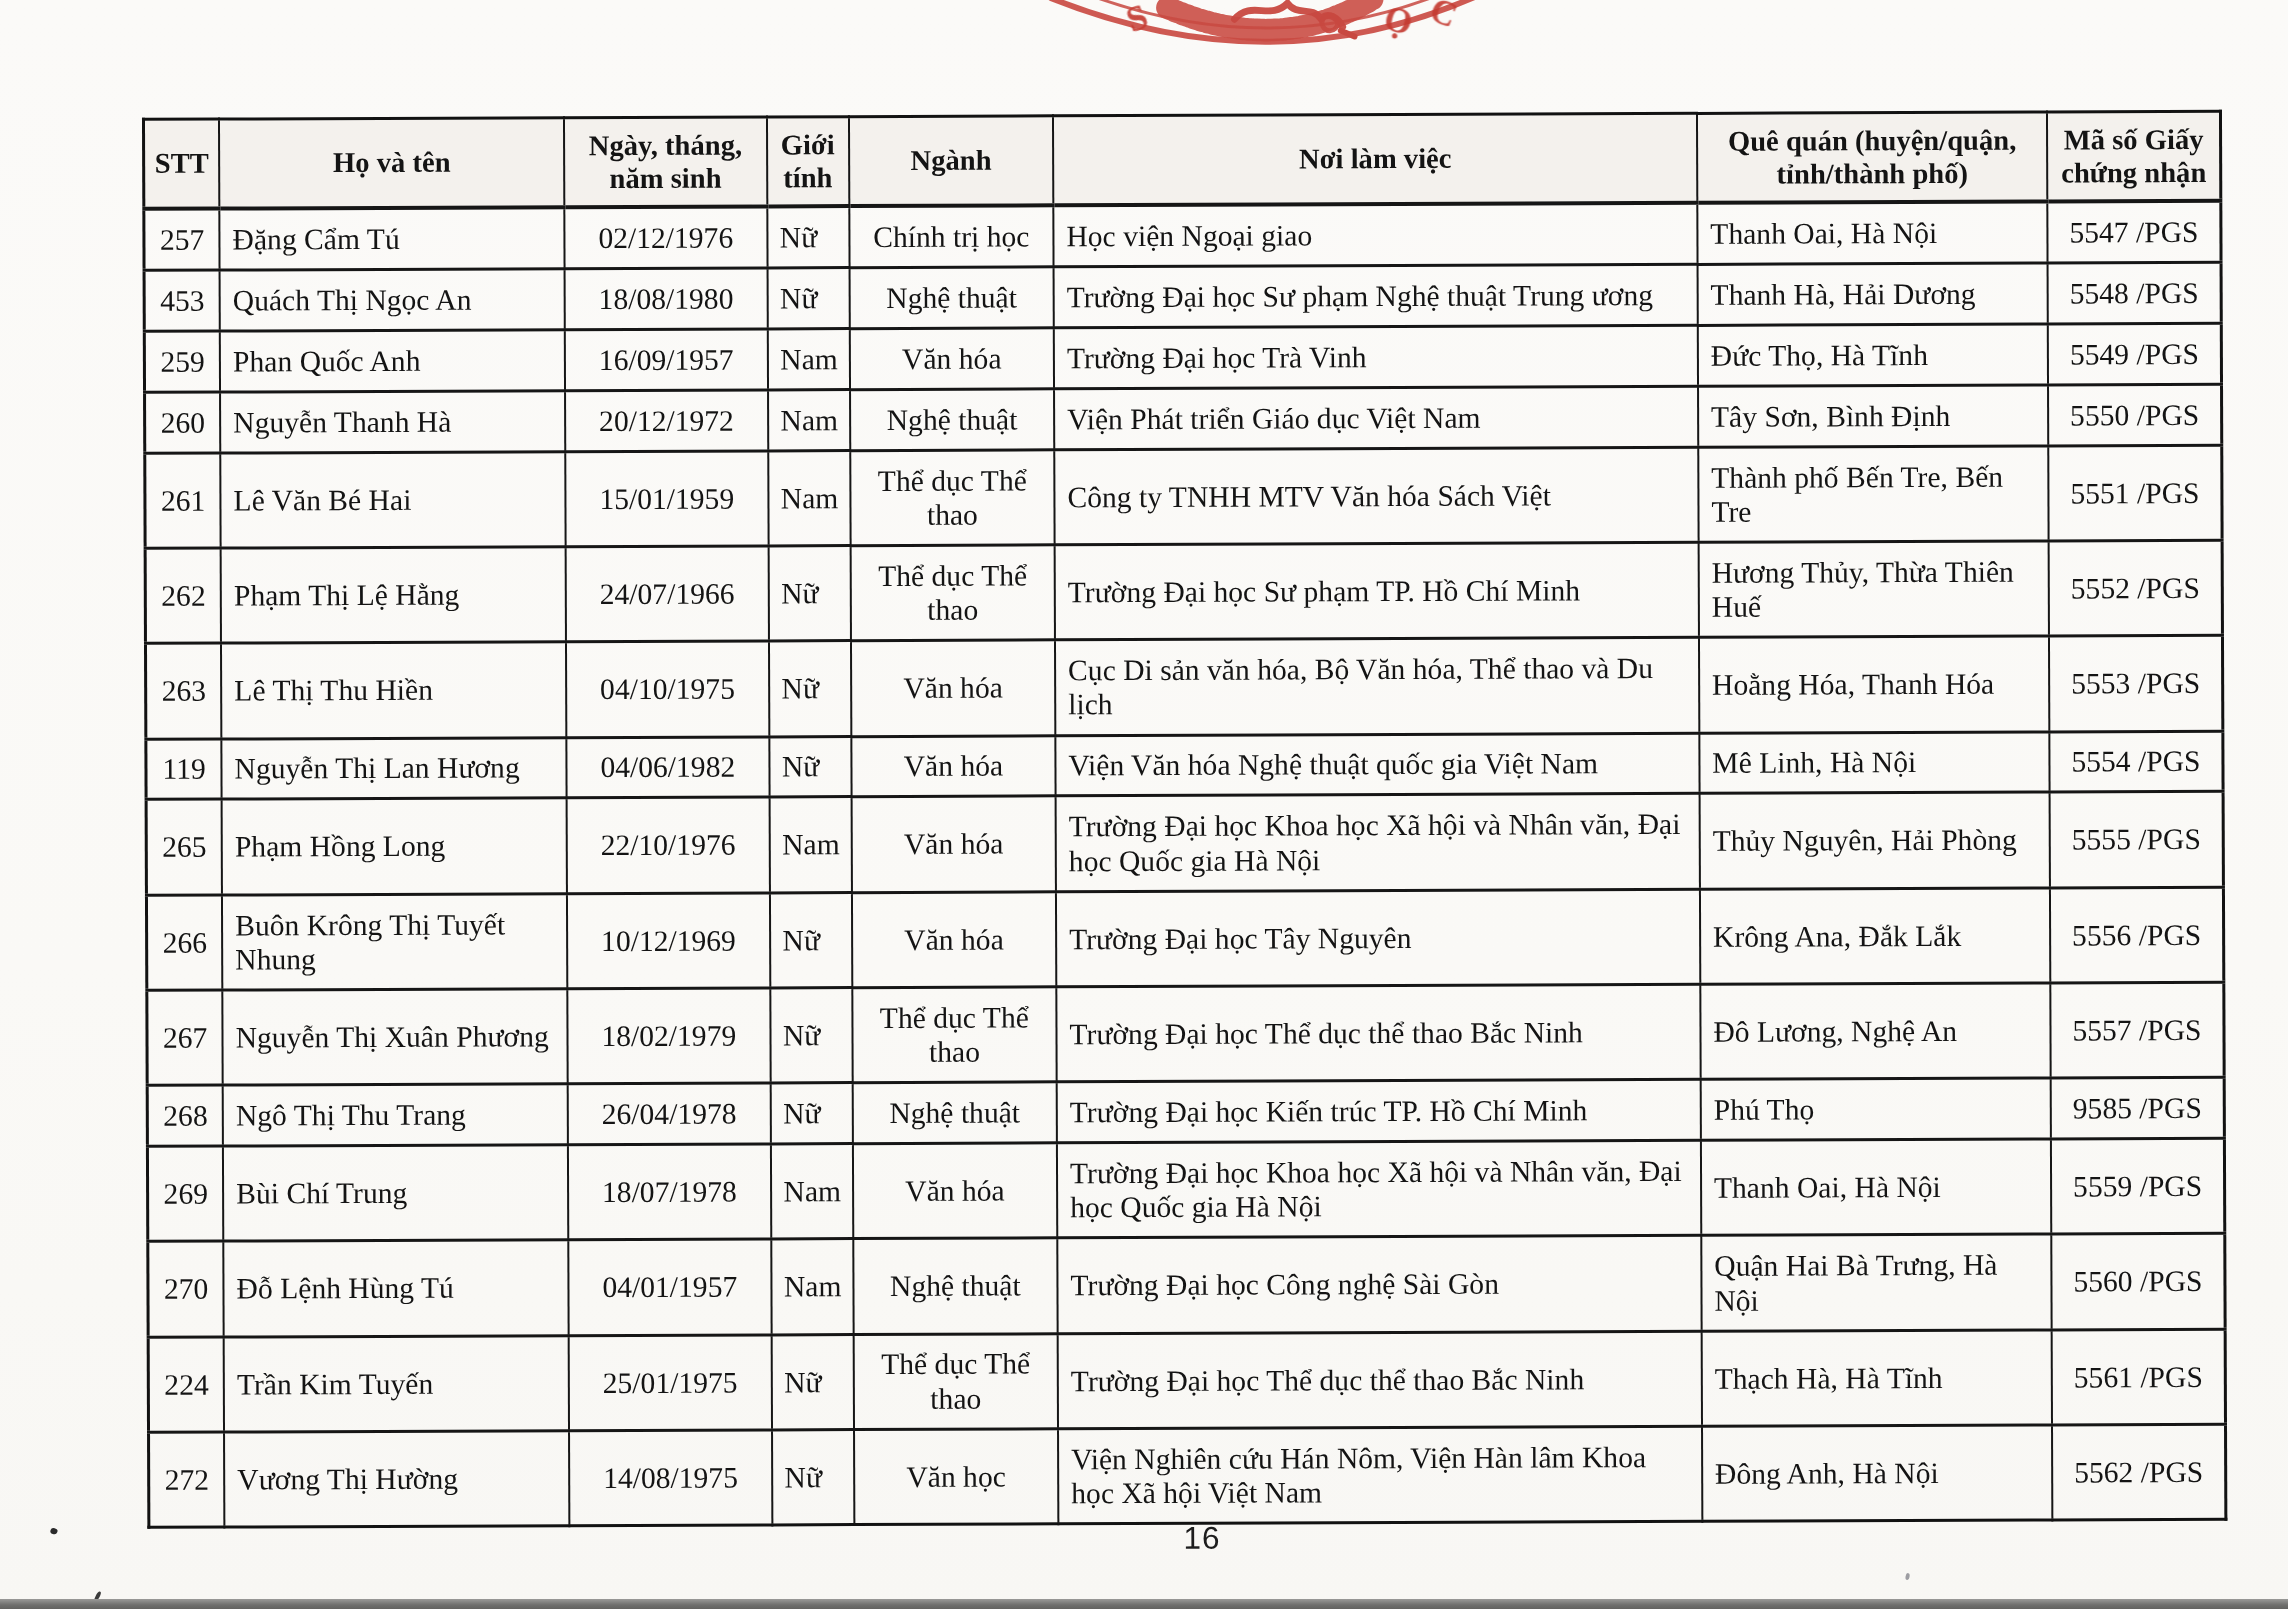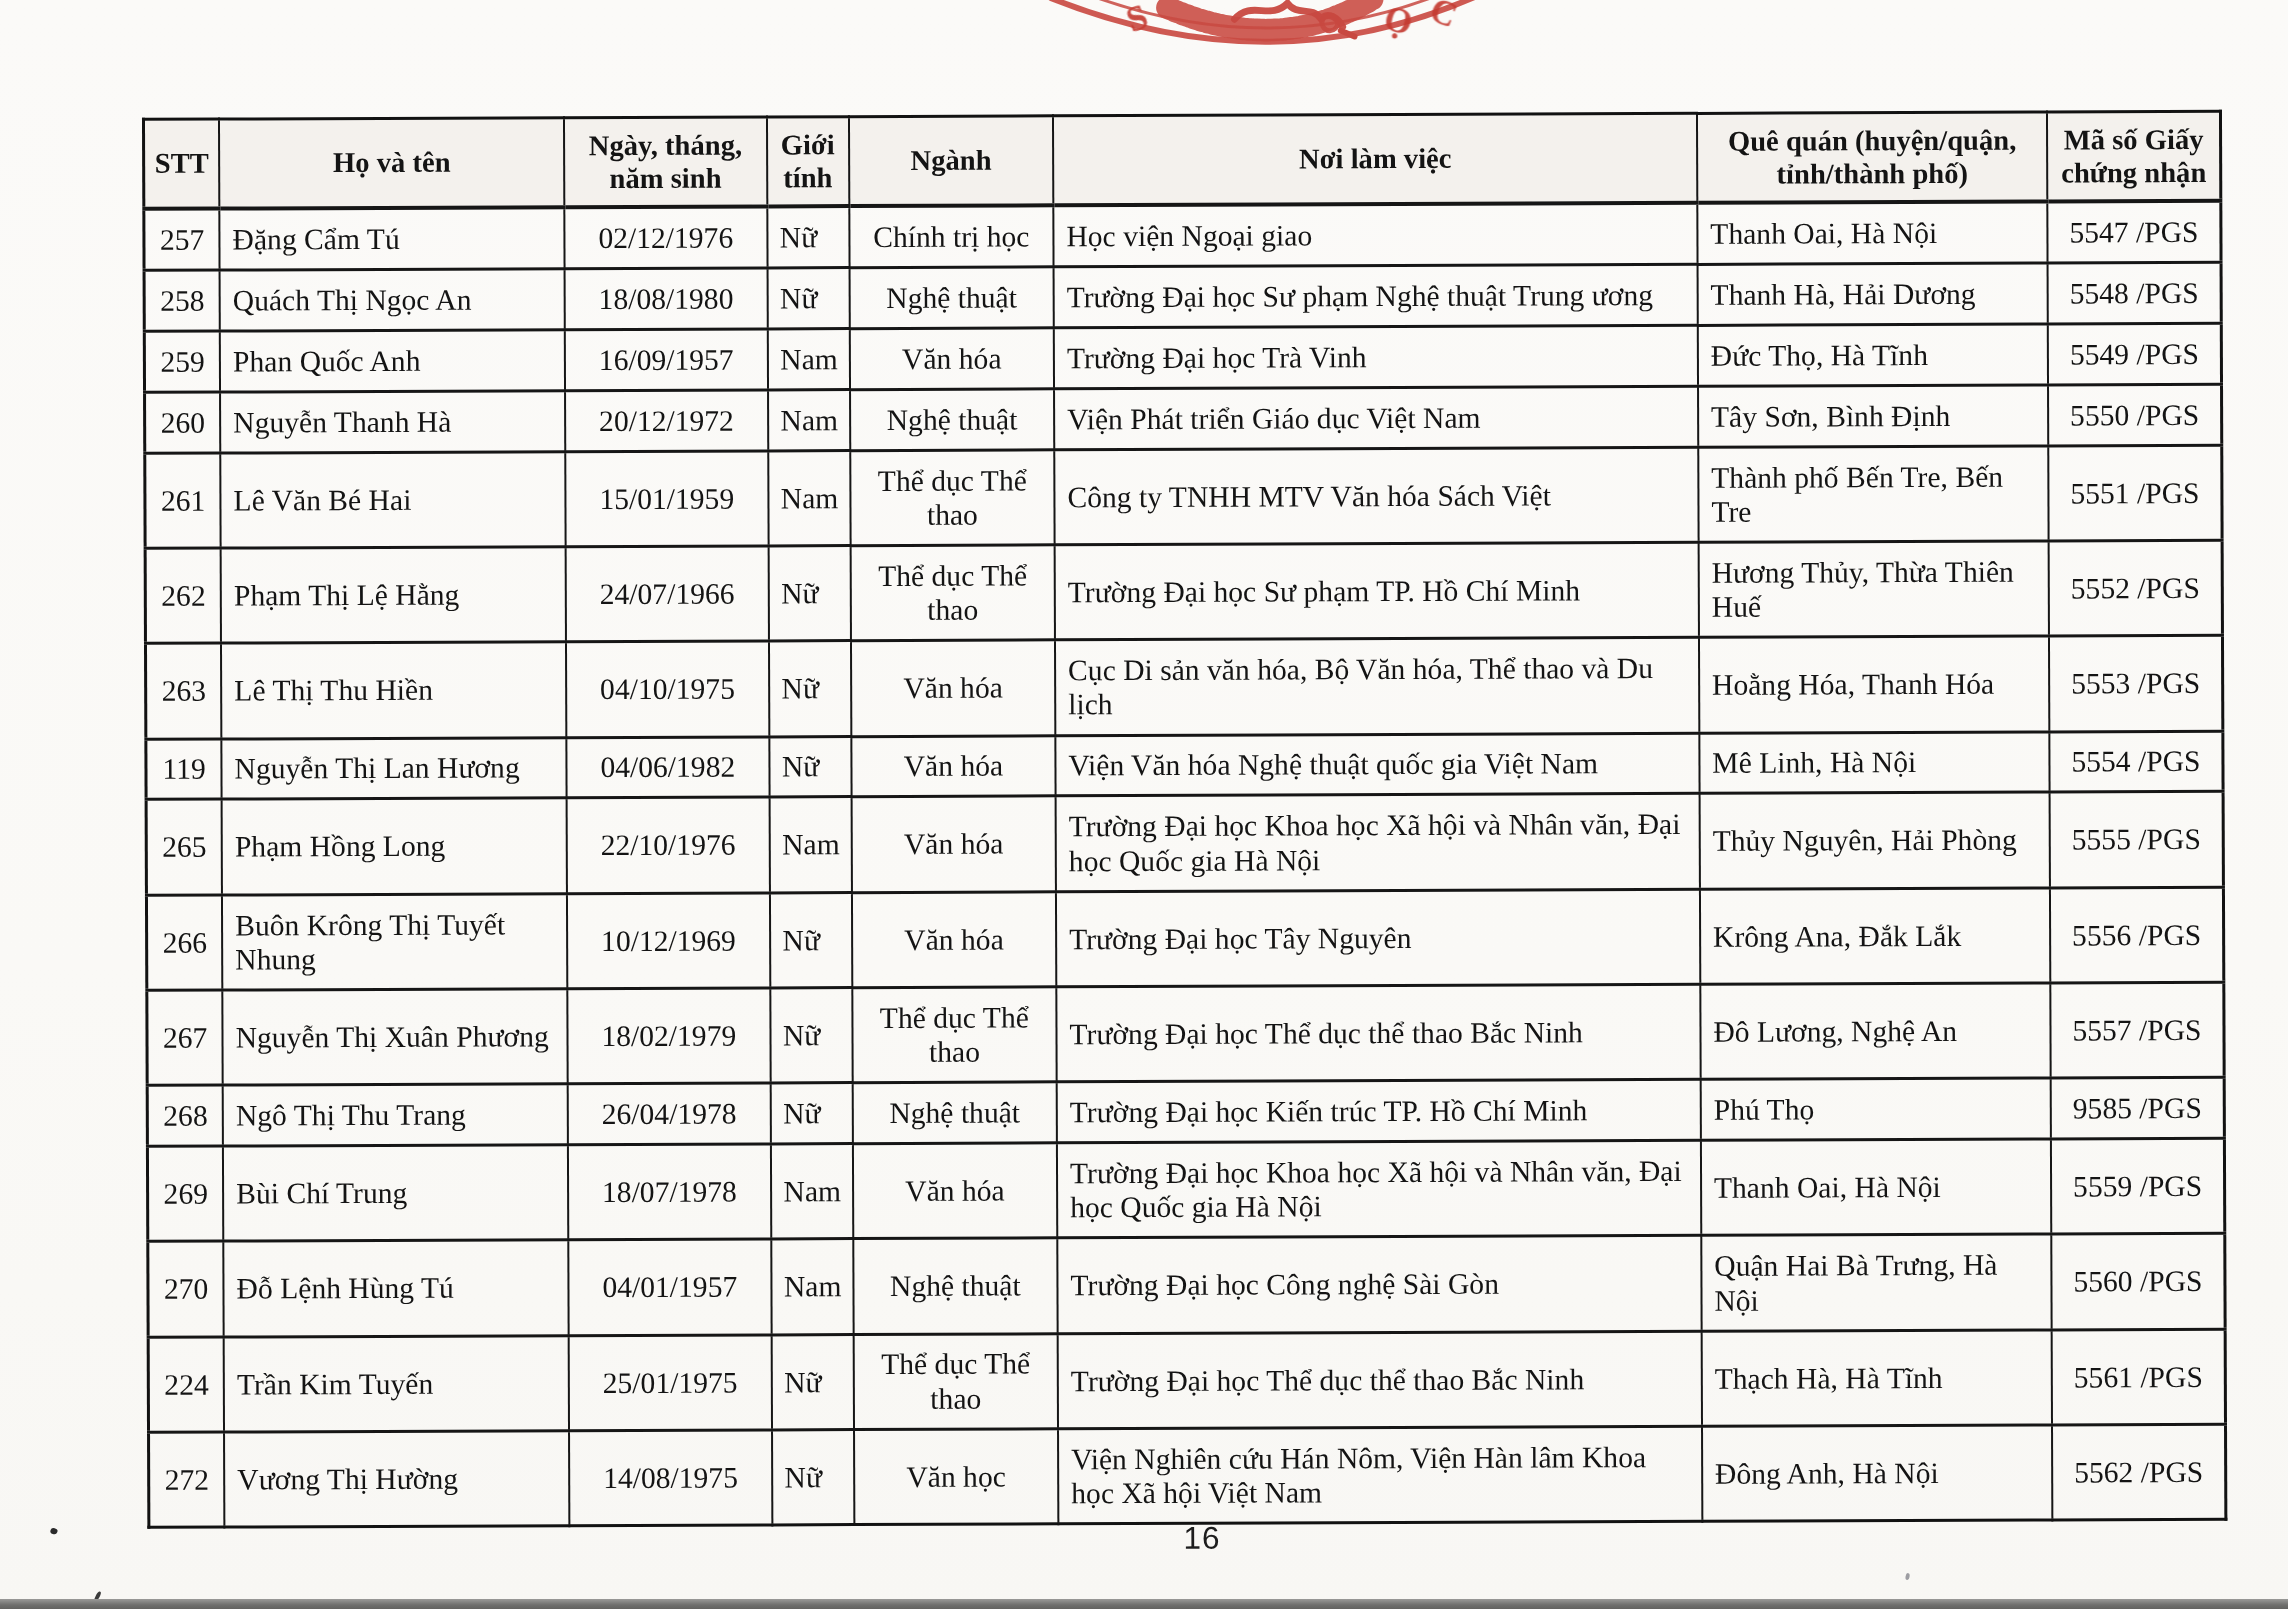--- a/index.html
+++ b/index.html
@@ -125,21 +125,21 @@
           <td class="c-stt">257</td>
           <td class="c-name">Đặng Cẩm Tú</td>
           <td class="c-dob">02/12/1976</td>
           <td class="c-gender">Nữ</td>
           <td class="c-field">Chính trị học</td>
           <td class="c-workplace">Học viện Ngoại giao</td>
           <td class="c-hometown">Thanh Oai, Hà Nội</td>
           <td class="c-cert">5547 /PGS</td>
         </tr>
         <tr>
-          <td class="c-stt">258</td>
+          <td class="c-stt">453</td>
           <td class="c-name">Quách Thị Ngọc An</td>
           <td class="c-dob">18/08/1980</td>
           <td class="c-gender">Nữ</td>
           <td class="c-field">Nghệ thuật</td>
           <td class="c-workplace">Trường Đại học Sư phạm Nghệ thuật Trung ương</td>
           <td class="c-hometown">Thanh Hà, Hải Dương</td>
           <td class="c-cert">5548 /PGS</td>
         </tr>
         <tr>
           <td class="c-stt">259</td>

